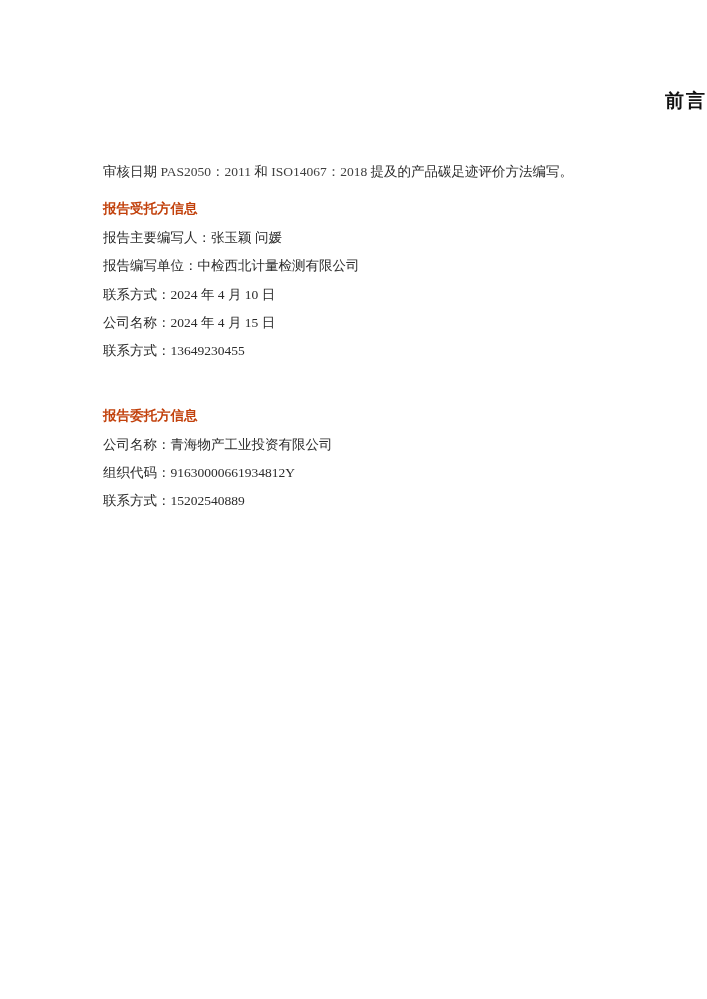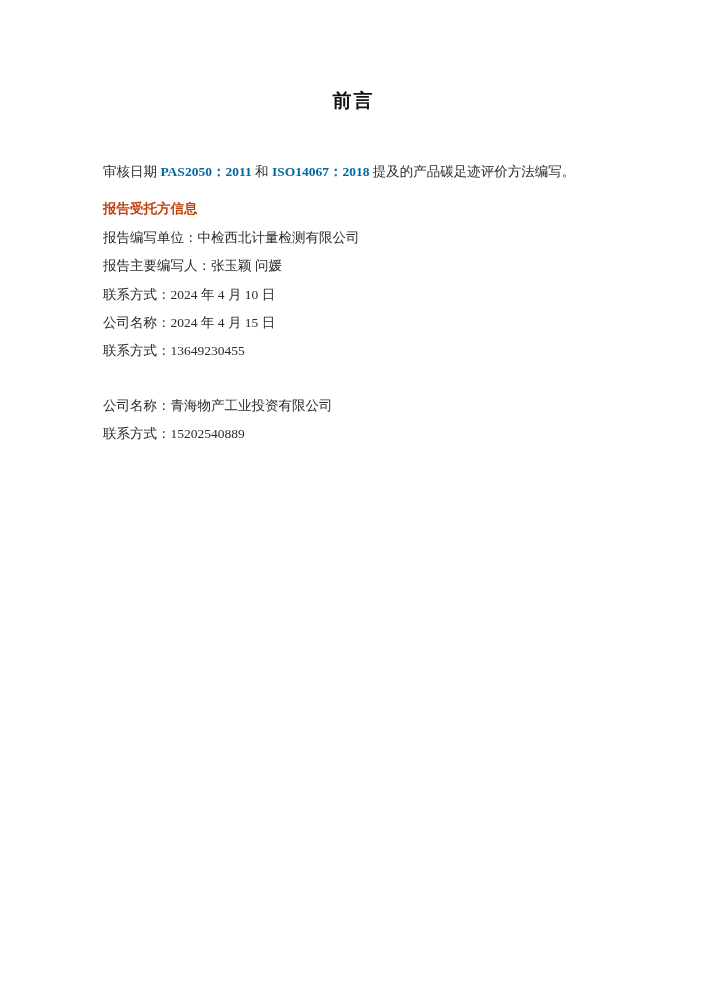--- a/index.html
+++ b/index.html
@@ -17,43 +17,43 @@
   }
   .page {
     width: 707px;
     height: 999px;
     box-sizing: border-box;
     padding: 0;
     position: relative;
     background: #ffffff;
   }
   .doc-title {
-    text-align: center;
+    text-align: right;
     font-size: 19px;
     font-weight: bold;
     letter-spacing: 2px;
     margin-top: 88px;
     margin-bottom: 0;
     color: #111111;
   }
   .content {
     margin-top: 44px;
     padding-left: 103px;
     padding-right: 100px;
   }
   .intro-para {
     font-size: 13.5px;
     line-height: 2.0;
     text-align: justify;
     color: #2b2b2b;
     margin: 0 0 10px 0;
   }
   .intro-para .bold {
-    font-weight: bold;
-    color: #0369a1;
+    font-weight: normal;
+    color: #404040;
   }
   .section-heading {
     font-size: 13.5px;
     font-weight: bold;
     color: #c2410c;
     margin: 10px 0 2px 0;
     line-height: 2.0;
   }
   .field-list {
     list-style: none;
@@ -83,32 +83,34 @@
 
   <h1 class="doc-title">前言</h1>
 
   <div class="content">
 
     <p class="intro-para"><span>审核日期 </span><span class="bold">PAS2050：2011</span><span> 和 </span><span class="bold">ISO14067：2018</span><span> 提及的产品碳足迹评价方法编写。</span></p>
 
     <div class="section">
       <div class="section-heading">报告受托方信息</div>
       <ul class="field-list">
+        <li class="field-row"><span class="field-label">报告主要编写人：</span><span class="field-value">张玉颖 问媛</span></li>
         <li class="field-row"><span class="field-label">报告编写单位：</span><span class="field-value">中检西北计量检测有限公司</span></li>
-        <li class="field-row"><span class="field-label">报告主要编写人：</span><span class="field-value">张玉颖 问媛</span></li>
         <li class="field-row"><span class="field-label">联系方式：</span><span class="field-value">2024 年 4 月 10 日</span></li>
         <li class="field-row"><span class="field-label">公司名称：</span><span class="field-value">2024 年 4 月 15 日</span></li>
         <li class="field-row"><span class="field-label">联系方式：</span><span class="field-value">13649230455</span></li>
       </ul>
     </div>
 
     <div class="block-gap"></div>
 
     <div class="section">
+      <div class="section-heading">报告委托方信息</div>
       <ul class="field-list">
         <li class="field-row"><span class="field-label">公司名称：</span><span class="field-value">青海物产工业投资有限公司</span></li>
+        <li class="field-row"><span class="field-label">组织代码：</span><span class="field-value">91630000661934812Y</span></li>
         <li class="field-row"><span class="field-label">联系方式：</span><span class="field-value">15202540889</span></li>
       </ul>
     </div>
 
   </div>
 
 </div>
 
 </body></html>

